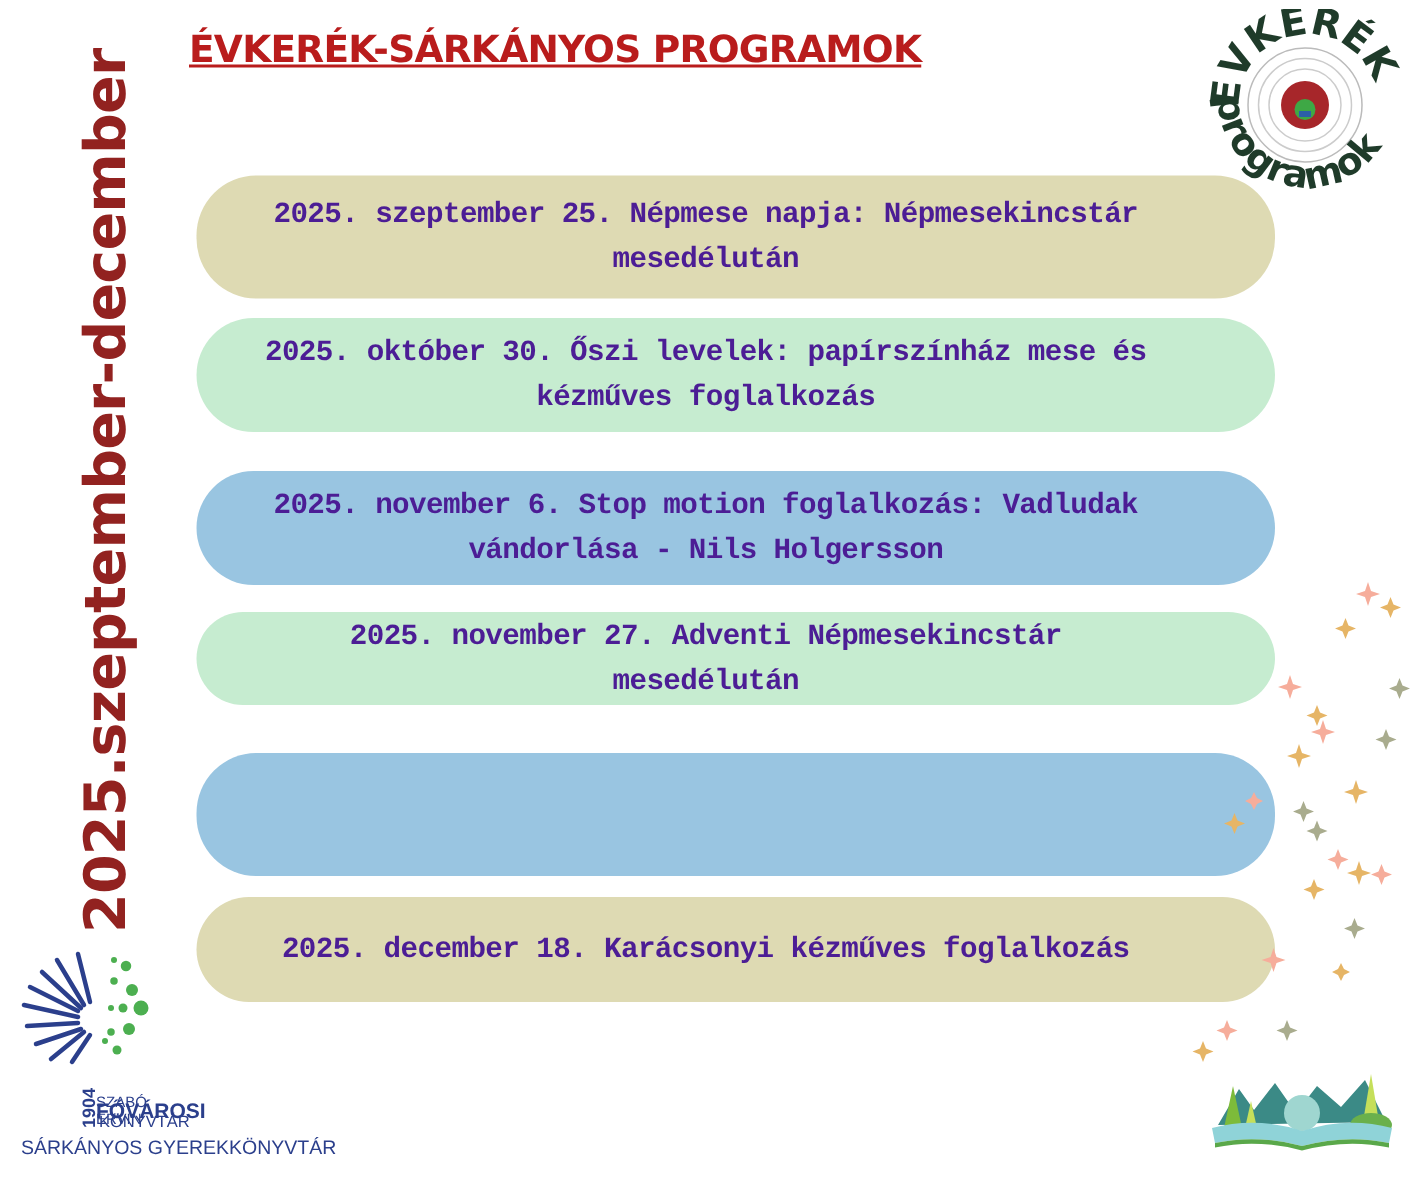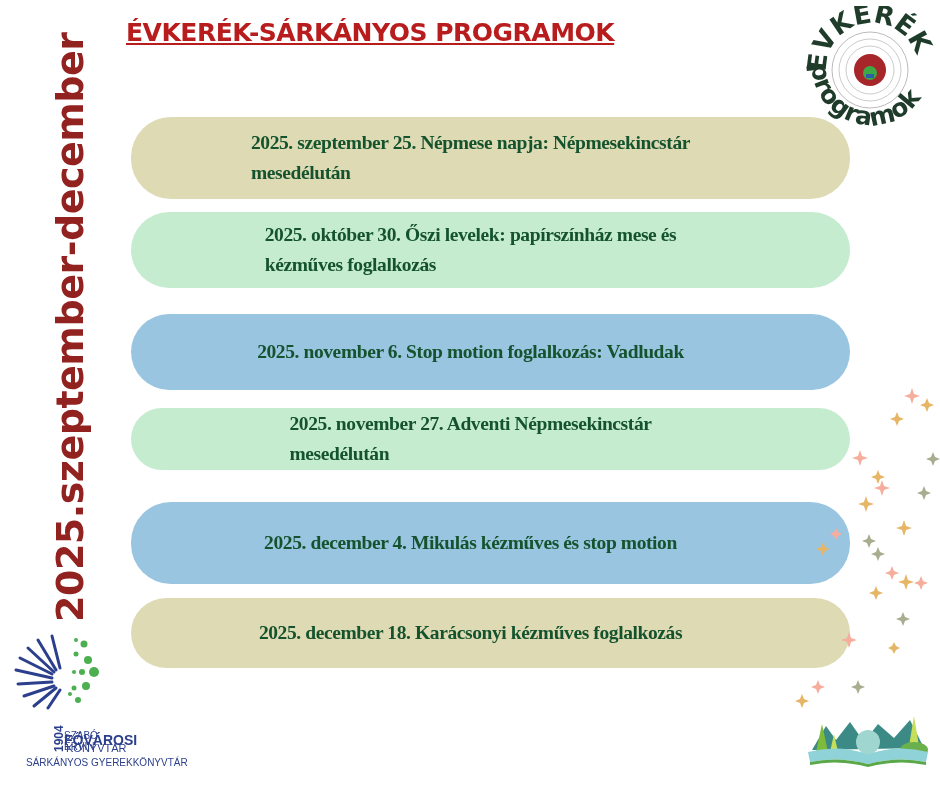--- a/index.html
+++ b/index.html
@@ -17,21 +17,21 @@
       transform: rotate(-90deg); transform-origin: left top;
       font-family: "DejaVu Sans", sans-serif; font-weight: bold;
       font-size: 38px; color: #922220; white-space: nowrap; letter-spacing: -0.5px;
     }
     .pill {
       position: absolute; left: 131px; width: 719px;
       border-radius: 40px; display: flex; align-items: center; justify-content: center;
       box-sizing: border-box; padding: 0 60px 0 20px;
     }
     .pill-text {
-      text-align: left; color: #14532d; font-family: Liberation Serif, serif;
+      text-align: center; color: #4c1d95; font-family: Liberation Mono, monospace;
       font-weight: bold; font-size: 19.5px; line-height: 30px; letter-spacing: -0.4px;
     }
     .badge {
       position: absolute; left: 806px; top: 6px; width: 130px; height: 124px;
     }
     .lib-logo { position: absolute; left: 14px; top: 632px; width: 110px; height: 140px; }
     .lib-text { position: absolute; color: #2b3f8c; font-family: "Liberation Sans", sans-serif; }
     .sparkles { position: absolute; left: 790px; top: 380px; width: 150px; height: 330px; }
     .book { position: absolute; left: 806px; top: 712px; width: 124px; height: 56px; }
   </style>
@@ -73,33 +73,33 @@
 <div class="pill" style="top:212px;height:76px;background:#c6ecd0;">
   <div class="pill-text">
     <div>2025. október 30. Őszi levelek: papírszínház mese és</div>
     <div>kézműves foglalkozás</div>
   </div>
 </div>
 
 <div class="pill" style="top:314px;height:76px;background:#99c5e1;">
   <div class="pill-text">
     <div>2025. november 6. Stop motion foglalkozás: Vadludak</div>
+    <div>vándorlása - Nils Holgersson</div>
   </div>
 </div>
 
 <div class="pill" style="top:408px;height:62px;background:#c6ecd0;">
   <div class="pill-text">
     <div>2025. november 27. Adventi Népmesekincstár</div>
     <div>mesedélután</div>
   </div>
 </div>
 
 <div class="pill" style="top:502px;height:82px;background:#99c5e1;">
   <div class="pill-text">
-    <div>2025. december 4. Mikulás kézműves és stop motion</div>
   </div>
 </div>
 
 <div class="pill" style="top:598px;height:70px;background:#dedab3;align-items:flex-start;padding-top:20px;">
   <div class="pill-text">
     <div>2025. december 18. Karácsonyi kézműves foglalkozás</div>
   </div>
 </div>
 
 <div class="sparkles">
@@ -170,14 +170,14 @@
       <circle cx="60" cy="56" r="2.5"></circle>
         <circle cx="72" cy="54" r="4"></circle>
       <circle cx="64" cy="68" r="3"></circle>
         <circle cx="56" cy="62" r="2"></circle>
     </g>
   </svg>
   <div class="lib-text" style="left:18px;top:86px;transform:rotate(-90deg);transform-origin:left top;font-weight:bold;font-size:12px;top:120px;left:38px;">1904</div>
   <div class="lib-text" style="left:50px;top:100px;font-weight:bold;font-size:14px;">FŐVÁROSI</div>
   <div class="lib-text" style="left:50px;top:98px;font-size:10px;">SZABÓ ERVIN</div>
   <div class="lib-text" style="left:32px;top:110px;font-weight:normal;font-size:11px;padding-left:20px;">KÖNYVTÁR</div>
-  <div class="lib-text" style="left:12px;top:125px;font-size:10px;white-space:nowrap;">SÁRKÁNYOS GYEREKKÖNYVTÁR</div>
+  <div class="lib-text" style="left:0;top:125px;font-size:13px;white-space:nowrap;">SÁRKÁNYOS GYEREKKÖNYVTÁR</div>
 </div>
 
 </body></html>

